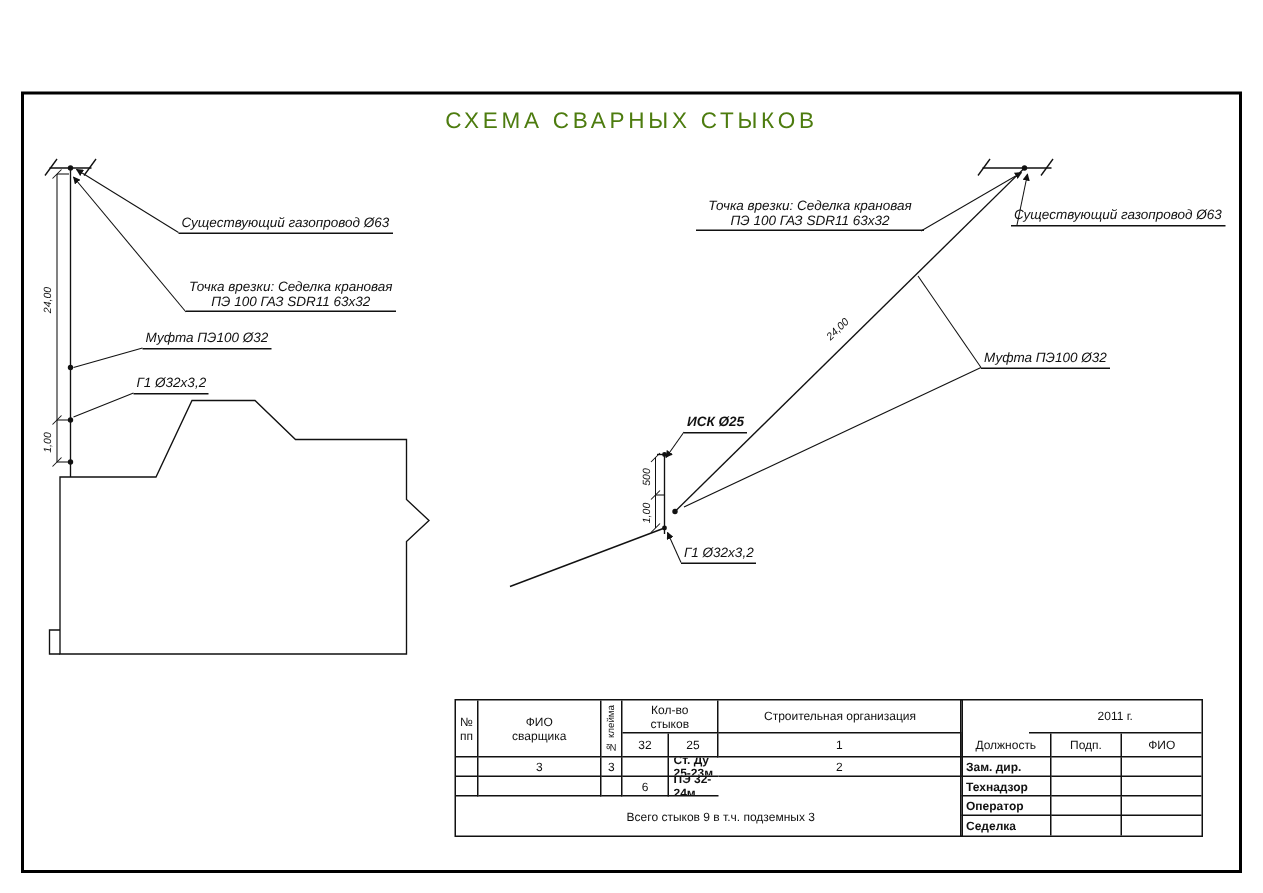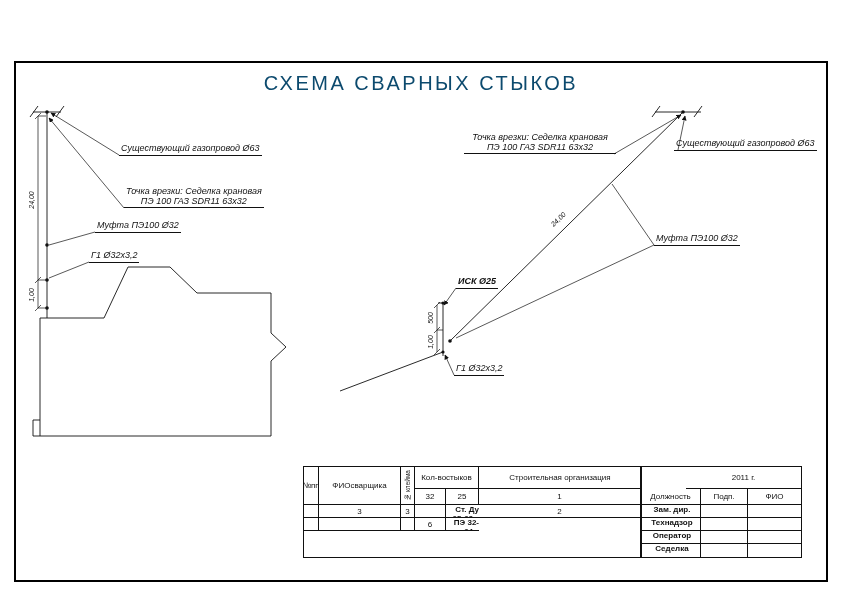--- a/index.html
+++ b/index.html
@@ -1,33 +1,33 @@
 <!DOCTYPE html>
 <html><head>
 <meta charset="utf-8">
 <style>
   html,body{margin:0;padding:0;background:#fff;}
   .sheet{position:relative;width:842px;height:595px;background:#fff;overflow:hidden;
          font-family:"Liberation Sans",sans-serif;color:#111;}
   .frame{position:absolute;left:14px;top:61px;width:810px;height:517px;border:2px solid #000;}
   .title{position:absolute;left:0;right:0;top:72px;text-align:center;
-         font-size:20px;letter-spacing:2.5px;color:#0c4a6e;}
+         font-size:15px;letter-spacing:2.5px;color:#4d7c0f;}
   svg.linework{position:absolute;left:0;top:0;pointer-events:none;}
   svg .ln{stroke:#111;stroke-width:0.9;fill:none;}
   svg .thin{stroke:#111;stroke-width:0.7;fill:none;}
   svg .dot{fill:#111;stroke:none;}
   svg text{font:italic 7px "Liberation Sans",sans-serif;fill:#111;stroke:none;text-anchor:middle;}
   .lbl{position:absolute;font:italic 9px/9.5px "Liberation Sans",sans-serif;color:#111;white-space:nowrap;}
   .lbl.u{border-bottom:1px solid #111;padding:0 2px 1px 2px;}
   .lbl .c2{display:block;text-align:center;}
   
   .tbl{position:absolute;display:grid;border:1px solid #111;font-size:8px;color:#111;}
   .tbl .cell{border-right:1px solid #111;border-bottom:1px solid #111;display:flex;
              align-items:center;justify-content:center;overflow:hidden;line-height:9px;
-             flex-direction:row;text-align:right;}
+             flex-direction:column;text-align:left;}
   .tbl .cell.lft{align-items:flex-start;padding-left:3px;font-weight:bold;}
   .tbl .nr{border-right:none;}
   .tbl .nb{border-bottom:none;}
   .tbl-left{left:303px;top:466px;width:337px;height:90px;
             grid-template-columns:15px 82px 14px 31px 33px 1fr;
             grid-template-rows:22px 16px 13px 13px 1fr;}
   .tbl-right{left:640px;top:466px;width:160px;height:90px;
              grid-template-columns:60px 47px 1fr;
              grid-template-rows:22px 16px 13px 13px 13px 1fr;}
   .a-no{grid-area:1/1/3/2;justify-content:space-around;}
@@ -176,20 +176,23 @@
     <div class="cell"></div>
     <div class="cell nr lft">Ст. Ду 25-23м</div>
 
     <div class="cell">2</div>
     <div class="cell"></div>
     <div class="cell"></div>
     <div class="cell"></div>
     <div class="cell">6</div>
     <div class="cell nr lft">ПЭ 32-24м</div>
 
+    <div class="cell a-total nr nb">
+      <span>Всего стыков 9 в т.ч. подземных 3</span>
+    </div>
   </div>
 
   <div class="tbl tbl-right">
     <div class="cell b-year nr">2011 г.</div>
     <div class="cell">Должность</div>
     <div class="cell">Подп.</div>
     <div class="cell nr">ФИО</div>
 
     <div class="cell lft">Зам. дир.</div>
     <div class="cell"></div>

